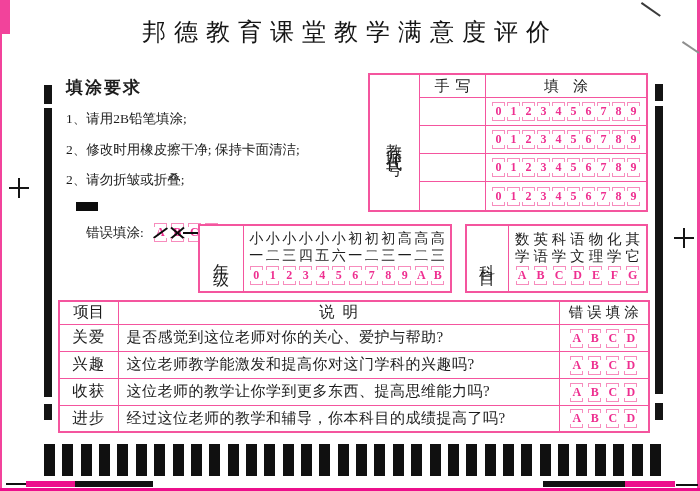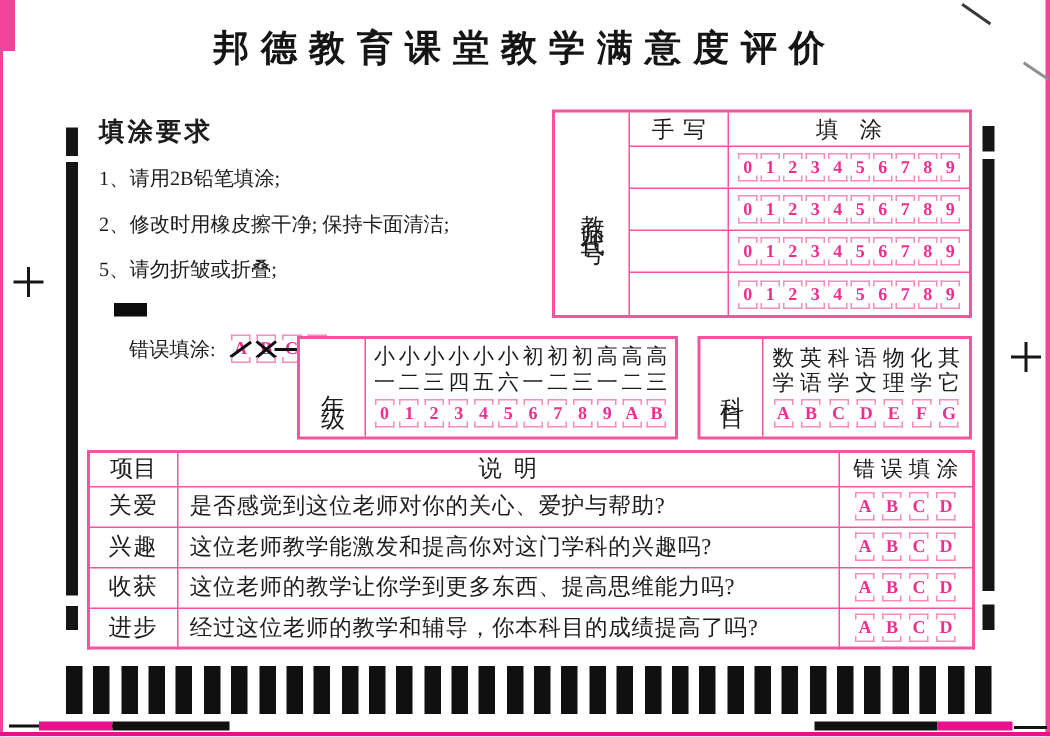--- a/index.html
+++ b/index.html
@@ -33,21 +33,21 @@
   .timing { position:absolute; left:44px; top:444px; width:617px; height:32px; display:flex; justify-content:space-between; }
   .timing .bar { width:11px; height:32px; background:#101010; }
 
   .bdec { position:absolute; }
   .bdec.thin { height:2px; background:#111; }
   .bdec.blk  { height:6px; background:#111; }
   .bdec.mag  { height:6px; background:#ec0f8c; }
 
   
   .title { position:absolute; left:60px; right:60px; top:16px; text-align:center;
-           font-size:24px; font-weight:bold; letter-spacing:8px; color:#151515; }
+           font-size:24px; font-weight:normal; letter-spacing:8px; color:#151515; }
 
   
   .instr { position:absolute; left:66px; top:76px; width:300px; }
   .instr .head { font-size:17px; font-weight:bold; letter-spacing:2px; margin-bottom:11px; }
   .instr .line { font-size:13.5px; margin-bottom:12.5px; display:flex; align-items:center; white-space:nowrap; }
   .swatch { display:inline-block; width:22px; height:9px; background:#0c0c0c; margin-left:10px; }
   .wrongline { margin-left:20px; display:flex; align-items:center; }
   .wrongline .bub { margin:0 2px; }
   .period { font-size:13px; margin-left:6px; }
 
@@ -172,21 +172,21 @@
   <div class="bdec blk" style="left:543px; top:481px; width:82px;"></div>
   <div class="bdec mag" style="left:625px; top:481px; width:50px;"></div>
   <div class="bdec thin" style="left:676px; top:484px; width:22px;"></div>
 
   <div class="title">邦德教育课堂教学满意度评价</div>
 
   <div class="instr">
     <div class="head">填涂要求</div>
     <div class="line">1、请用2B铅笔填涂;</div>
     <div class="line">2、修改时用橡皮擦干净; 保持卡面清洁;</div>
-    <div class="line">5、请勿折皱或折叠;</div>
+    <div class="line">2、请勿折皱或折叠;</div>
     <div class="line">
       <span class="swatch"></span>
     </div>
     <div class="line wrongline">
       <span>错误填涂:</span>
       <span id="wrong-examples" style="display:flex;margin-left:8px;">
           <span class="bub">A<i class="mk check"></i></span>
           <span class="bub">B<i class="mk x"></i></span>
           <span class="bub">C<i class="mk strike"></i></span>
           <span class="bub dark">●</span>

